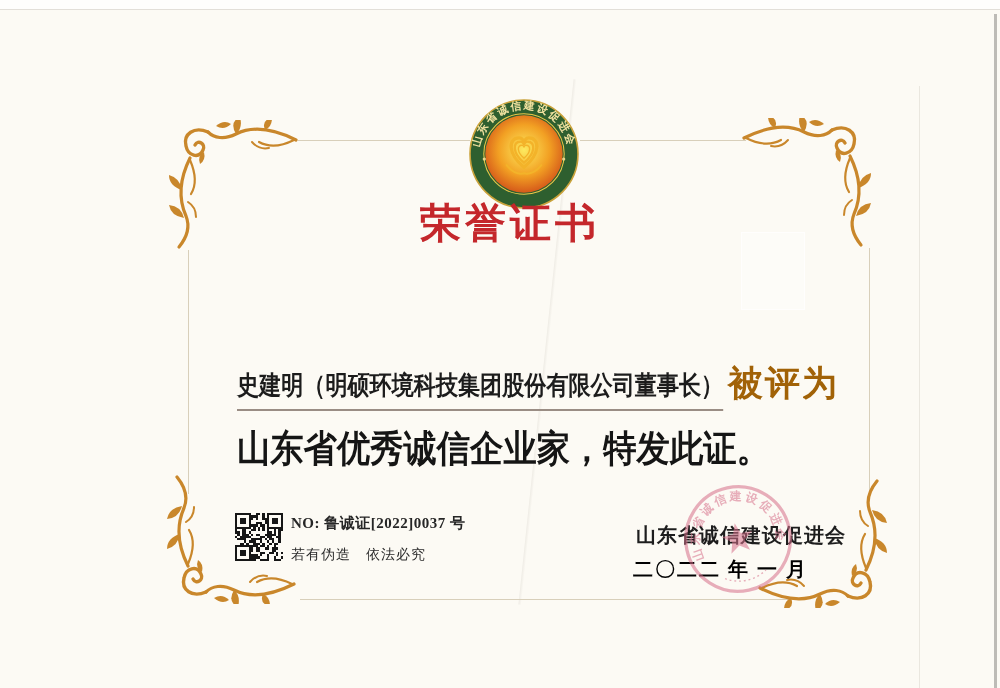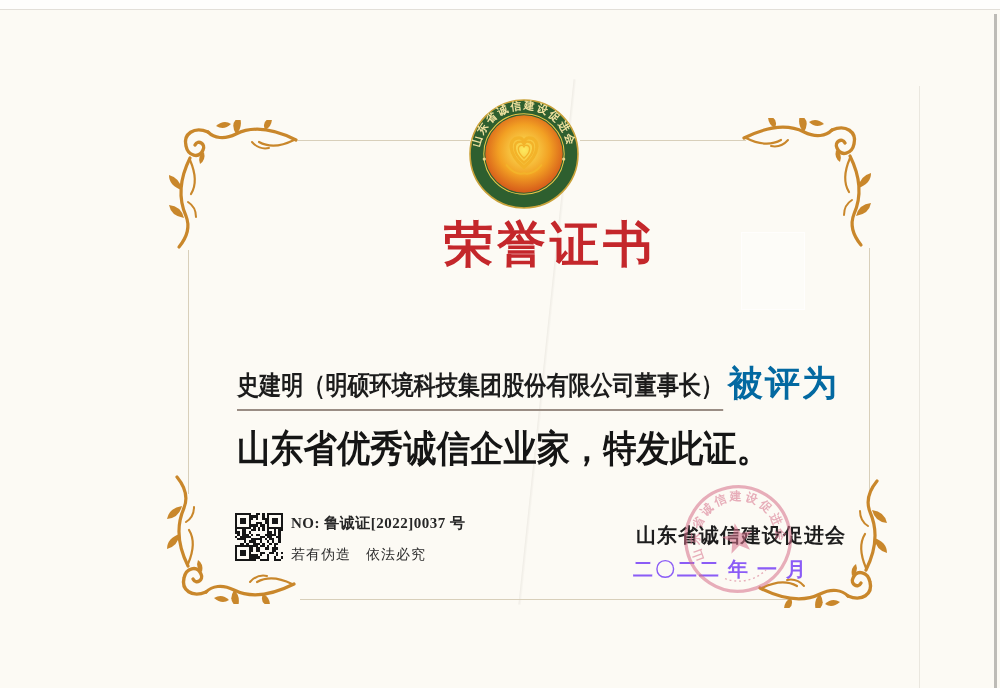--- a/index.html
+++ b/index.html
@@ -30,35 +30,35 @@
   #orn-tl{left:168px;top:120px;}
   #orn-tr{left:740px;top:118px;transform:scaleX(-1);}
   #orn-bl{left:166px;top:472px;transform:scaleY(-1);}
   #orn-br{left:756px;top:476px;transform:scale(-1,-1);}
 
   
   #assoc-seal{left:468px;top:98px;width:112px;height:112px;}
   #red-stamp{left:681px;top:482px;width:114px;height:114px;opacity:.55;transform:rotate(-12deg);}
 
   
-  #cert-title{left:420px;top:212px;width:260px;text-align:center;color:#c4272b;
+  #cert-title{left:420px;top:196px;width:260px;text-align:left;color:#c4272b;
               font-family:"Liberation Sans","DejaVu Sans",sans-serif;
-              font-size:49px;font-weight:bold;letter-spacing:4px;white-space:nowrap;}
+              font-size:41px;font-weight:bold;letter-spacing:4px;white-space:nowrap;}
   #recipient-line{left:237px;top:368px;font-family:"Liberation Sans","DejaVu Sans",sans-serif;
               font-size:26px;font-weight:bold;color:#1c1c1c;white-space:nowrap;
               transform:scaleX(.85);transform-origin:left top;
               border-bottom:2px solid #9a8d84;padding-bottom:6px;}
-  #verdict{left:728px;top:360px;font-size:35px;font-weight:bold;color:#0369a1;white-space:nowrap;letter-spacing:2px;}
+  #verdict{left:728px;top:360px;font-size:35px;font-weight:bold;color:#a16207;white-space:nowrap;letter-spacing:2px;}
   #award-line{left:237px;top:424px;font-size:37px;font-weight:bold;color:#151515;white-space:nowrap;
               transform:scaleX(.9);transform-origin:left top;letter-spacing:0px;}
   #qr-code{left:235px;top:513px;width:48px;height:48px;}
   #serial-number{left:291px;top:514px;font-size:15px;font-weight:bold;color:#262626;white-space:pre;letter-spacing:.5px;}
   #forgery-warning{left:291px;top:546px;font-size:14px;font-weight:normal;color:#2a2a2a;white-space:pre;letter-spacing:1px;}
   #issuer-name{left:636px;top:522px;font-size:20px;font-weight:bold;color:#1d1d1d;white-space:nowrap;letter-spacing:1px;}
-  #issue-date{left:633px;top:556px;font-size:20px;font-weight:bold;color:#8b5cf6;white-space:pre;letter-spacing:2px;}
+  #issue-date{left:633px;top:556px;font-size:20px;font-weight:bold;color:#000000;white-space:pre;letter-spacing:2px;}
 </style>
 </head>
 <body>
 
 <div id="page">
 
   <div class="abs" id="scan-top-strip"></div>
   <div class="abs" id="scan-top-line"></div>
   <div class="abs" id="scan-right-edge"></div>
   <div class="abs" id="paper-edge-line"></div>

